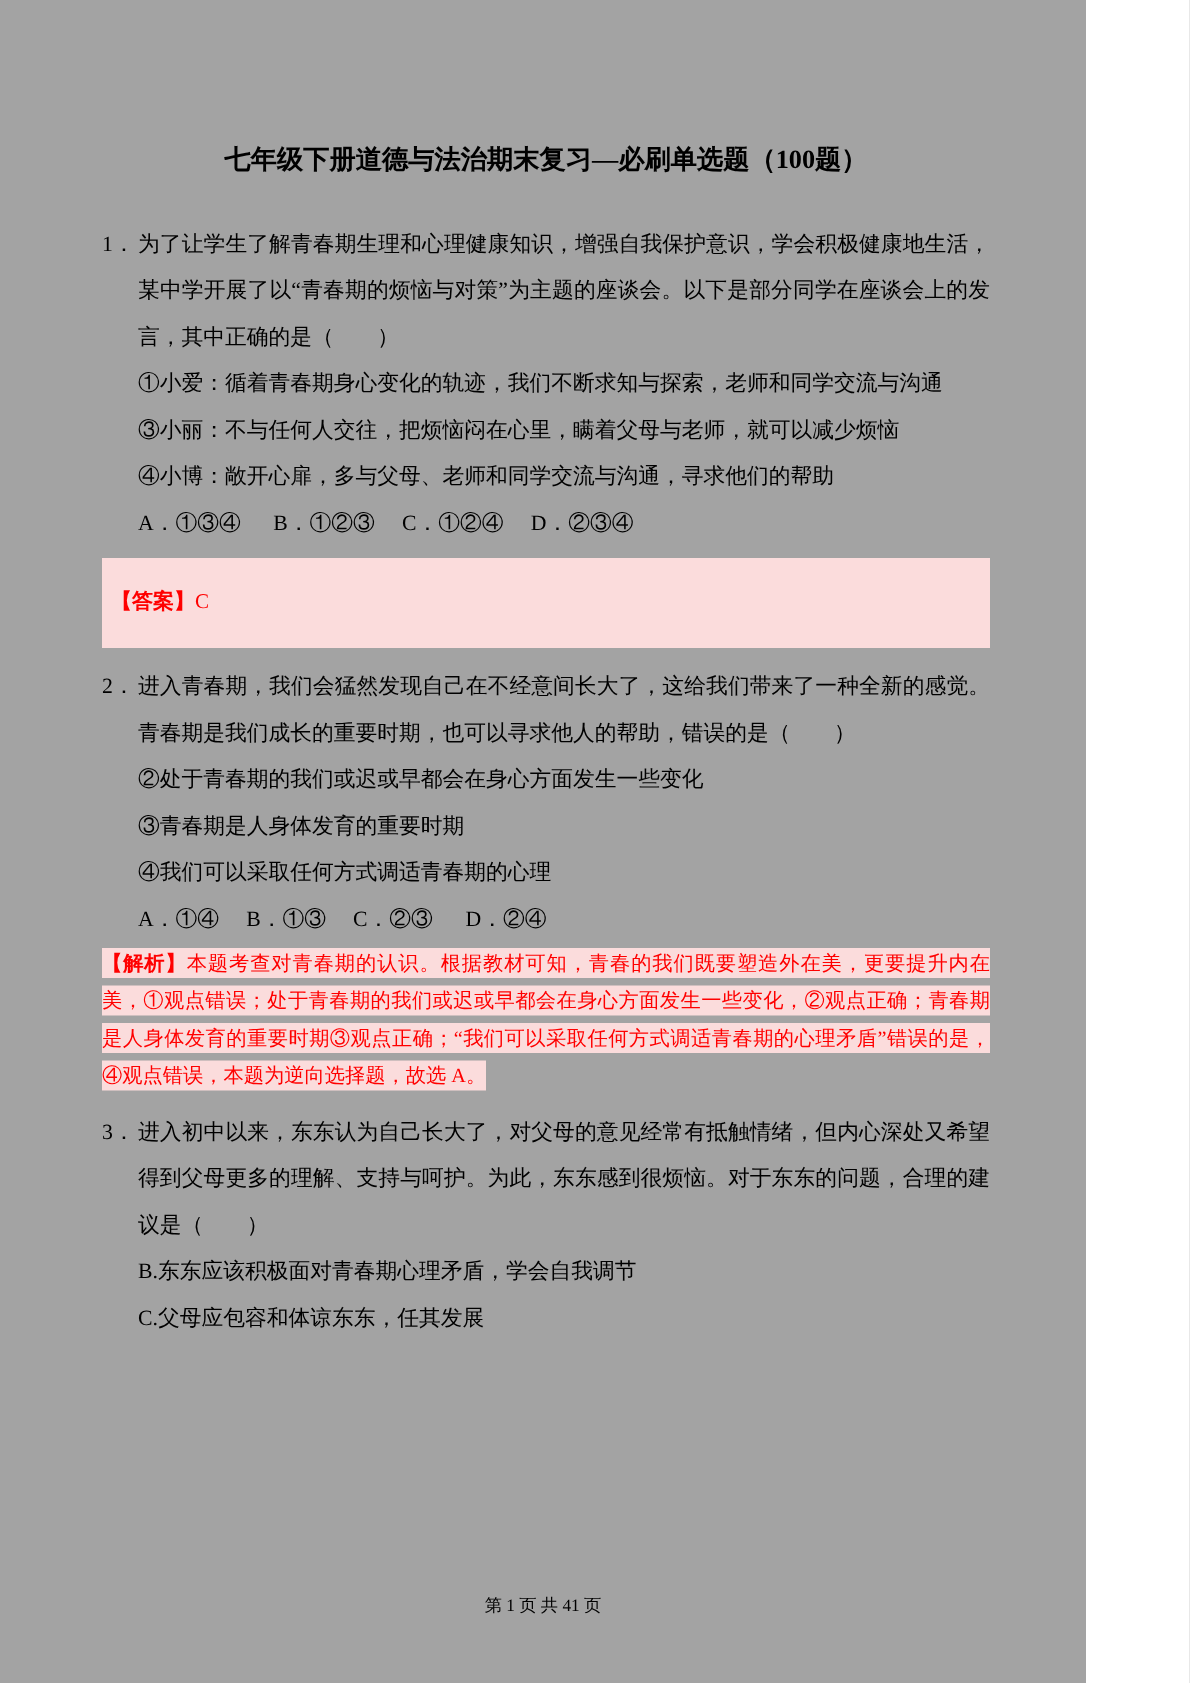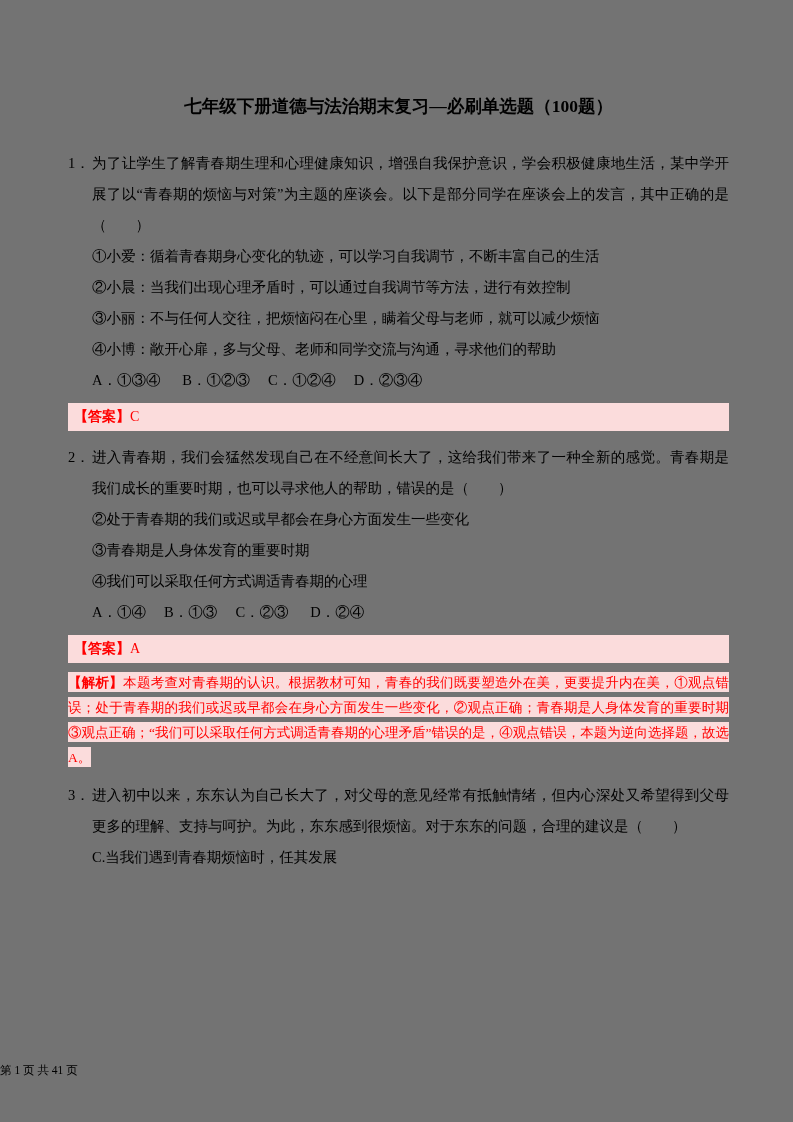--- a/index.html
+++ b/index.html
@@ -1,20 +1,20 @@
 <!DOCTYPE html>
 <html><head>
 <meta charset="utf-8">
 <style>
   * { box-sizing: border-box; }
   html, body { margin: 0; padding: 0; background: #ffffff; }
   .page {
-    width: 793px;
+    width: 724px;
     height: 1122px;
-    background: #737373;
+    background: #a3a3a3;
     position: relative;
     overflow: hidden;
     padding: 94px 64px 0 68px;
     font-family: "Liberation Serif", "DejaVu Serif", serif;
     color: #000000;
   }
   .title {
     font-size: 17.5px;
     font-weight: 700;
     text-align: center;
@@ -34,76 +34,75 @@
     line-height: 31px;
   }
   .stem { text-align: justify; }
   .choices { white-space: pre-wrap; }
   .answer-line {
     margin: 7px 0 6px 0;
     background: #fbdcdc;
     color: #ff0000;
     font-size: 14px;
     line-height: 20px;
-    padding: 4px 6px;
+    padding: 20px 6px;
   }
   .analysis {
     color: #ff0000;
     font-size: 13.5px;
     line-height: 25px;
     text-align: justify;
     margin: 0 0 2px 0;
   }
   .analysis .hl { background: #fbdcdc; padding: 2.5px 0; }
   .lbl { font-weight: 700; }
   .footer {
     position: absolute;
     left: 0; right: 0;
     bottom: 44px;
-    text-align: left;
+    text-align: center;
     font-size: 11.5px;
     color: #000000;
   }
 </style>
 </head>
 <body>
 
 <div class="page">
 
   <h1 class="title">七年级下册道德与法治期末复习—必刷单选题（100题）</h1>
 
   <section class="question">
     <div class="q-content">
       <span class="q-num">1．</span>
       <p class="stem">为了让学生了解青春期生理和心理健康知识，增强自我保护意识，学会积极健康地生活，某中学开展了以“青春期的烦恼与对策”为主题的座谈会。以下是部分同学在座谈会上的发言，其中正确的是（　　）</p>
-      <p class="item">①小爱：循着青春期身心变化的轨迹，可以学习自我调节，不断丰富自己的生活</p>
-      <p class="item">②小晨：当我们出现心理矛盾时，可以通过自我调节等方法，进行有效控制</p>
+      <p class="item">①小爱：循着青春期身心变化的轨迹，我们不断求知与探索，老师和同学交流与沟通</p>
       <p class="item">③小丽：不与任何人交往，把烦恼闷在心里，瞒着父母与老师，就可以减少烦恼</p>
       <p class="item">④小博：敞开心扉，多与父母、老师和同学交流与沟通，寻求他们的帮助</p>
       <p class="choices">A．①③④      B．①②③     C．①②④     D．②③④</p>
     </div>
     <div class="answer-line"><span class="lbl">【答案】</span><span>C</span></div>
   </section>
 
   <section class="question">
     <div class="q-content">
       <span class="q-num">2．</span>
       <p class="stem">进入青春期，我们会猛然发现自己在不经意间长大了，这给我们带来了一种全新的感觉。青春期是我们成长的重要时期，也可以寻求他人的帮助，错误的是（　　）</p>
       <p class="item">②处于青春期的我们或迟或早都会在身心方面发生一些变化</p>
       <p class="item">③青春期是人身体发育的重要时期</p>
       <p class="item">④我们可以采取任何方式调适青春期的心理</p>
       <p class="choices">A．①④     B．①③     C．②③      D．②④</p>
     </div>
-    <div class="answer-line"><span class="lbl">【答案】</span><span>A</span></div>
     <p class="analysis"><span class="hl"><span class="lbl">【解析】</span><span>本题考查对青春期的认识。根据教材可知，青春的我们既要塑造外在美，更要提升内在美，①观点错误；处于青春期的我们或迟或早都会在身心方面发生一些变化，②观点正确；青春期是人身体发育的重要时期③观点正确；“我们可以采取任何方式调适青春期的心理矛盾”错误的是，④观点错误，本题为逆向选择题，故选 A。</span></span></p>
   </section>
 
   <section class="question">
     <div class="q-content">
       <span class="q-num">3．</span>
       <p class="stem">进入初中以来，东东认为自己长大了，对父母的意见经常有抵触情绪，但内心深处又希望得到父母更多的理解、支持与呵护。为此，东东感到很烦恼。对于东东的问题，合理的建议是（　　）</p>
-      <p class="item">C.当我们遇到青春期烦恼时，任其发展</p>
+      <p class="item">B.东东应该积极面对青春期心理矛盾，学会自我调节</p>
+      <p class="item">C.父母应包容和体谅东东，任其发展</p>
     </div>
   </section>
 
   <div class="footer">第 1 页 共 41 页</div>
 
 </div>
 
 </body></html>

